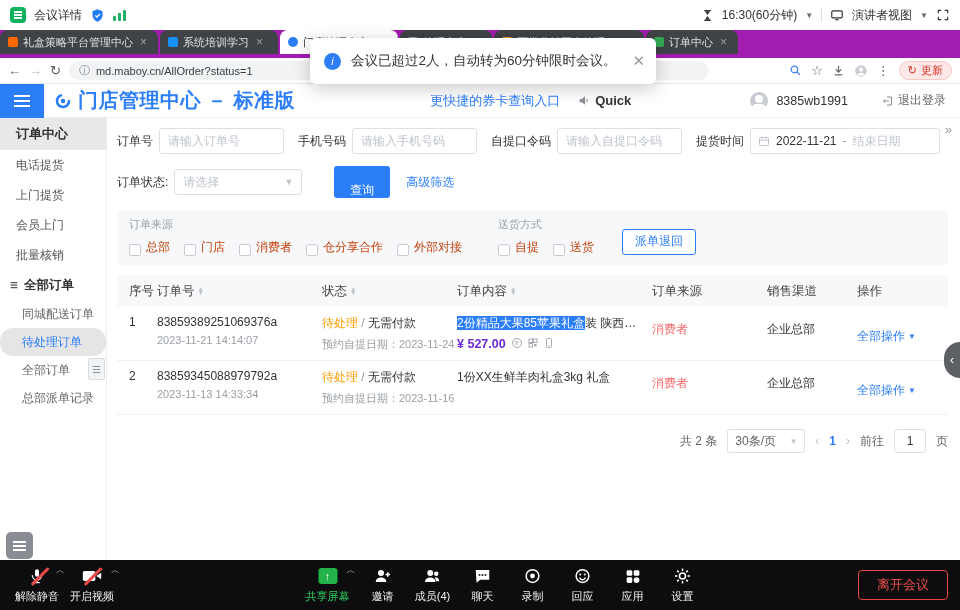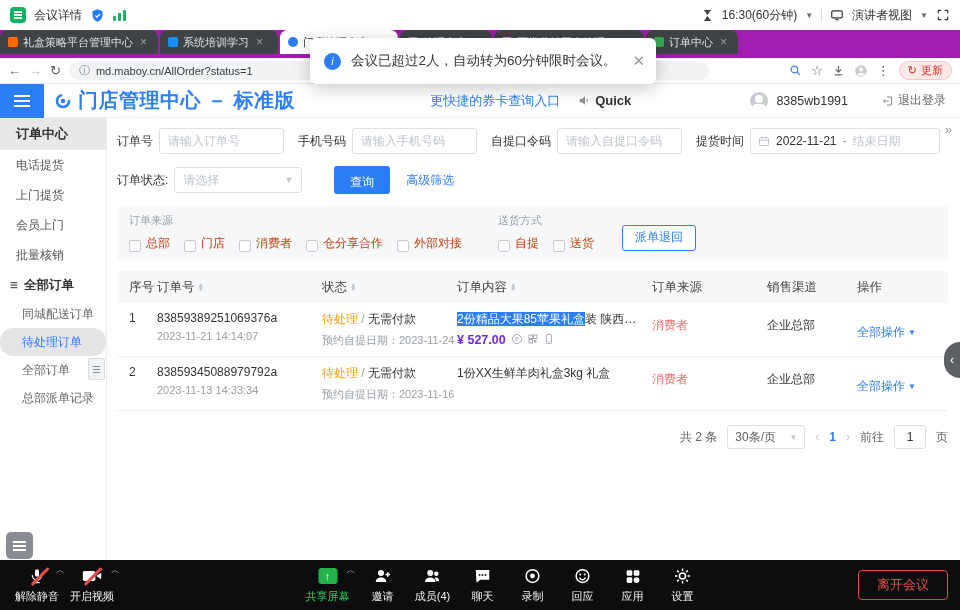--- a/index.html
+++ b/index.html
@@ -70,21 +70,21 @@
   .fgroup { display:flex; align-items:center; gap:6px; margin-right:14px; }
   .tin { width:125px; height:26px; border:1px solid #dcdfe6; border-radius:3px; font-size:12px; padding:0 8px; color:#333; font-family:inherit; }
   .tin::placeholder { color:#bfc4cc; }
   .datebox { width:190px; height:26px; border:1px solid #dcdfe6; border-radius:3px; display:flex; align-items:center; gap:6px; padding:0 7px; }
   .datebox .d1 { color:#333; }
   .datebox .sep { color:#999; }
   .datebox .d2 { color:#bfc4cc; }
   .frow2 { margin-top:12px; }
   .selectbox { width:128px; height:26px; border:1px solid #dcdfe6; border-radius:3px; display:flex; align-items:center; justify-content:space-between; padding:0 8px; color:#bfc4cc; }
   .selectbox .car { color:#c0c4cc; font-size:9px; }
-  .btn-primary { height:28px; padding:8px 16px; background:#2c7ef8; color:#fff; font-size:12px; border:none; border-radius:3px; margin-left:18px; font-family:Liberation Sans, sans-serif; }
+  .btn-primary { height:28px; padding:16px 16px; background:#2c7ef8; color:#fff; font-size:12px; border:none; border-radius:3px; margin-left:18px; font-family:Liberation Sans, sans-serif; }
   .adv-link { color:#2c7ef8; font-size:12px; margin-left:16px; }
 
   .panel { margin-top:12px; background:#f7f8fa; border-radius:3px; padding:7px 12px 9px; display:flex; align-items:flex-start; }
   .pl { font-size:11px; color:#9aa0a6; margin-bottom:7px; }
   .cbrow { display:flex; align-items:center; gap:14px; }
   .cbitem { display:flex; align-items:flex-end; gap:5px; font-size:12px; color:#c2410c; }
   .cb { width:12px; height:12px; border:1px solid #c8ccd2; background:#fff; border-radius:2px; flex:none; }
   .pblock2 { margin-left:36px; }
   .btn-outline { align-self:center; margin-left:28px; margin-top:10px; height:26px; padding:0 12px; background:#fff; border:1px solid #2c7ef8; color:#2c7ef8; border-radius:3px; font-size:12px; font-family:inherit; }
 

